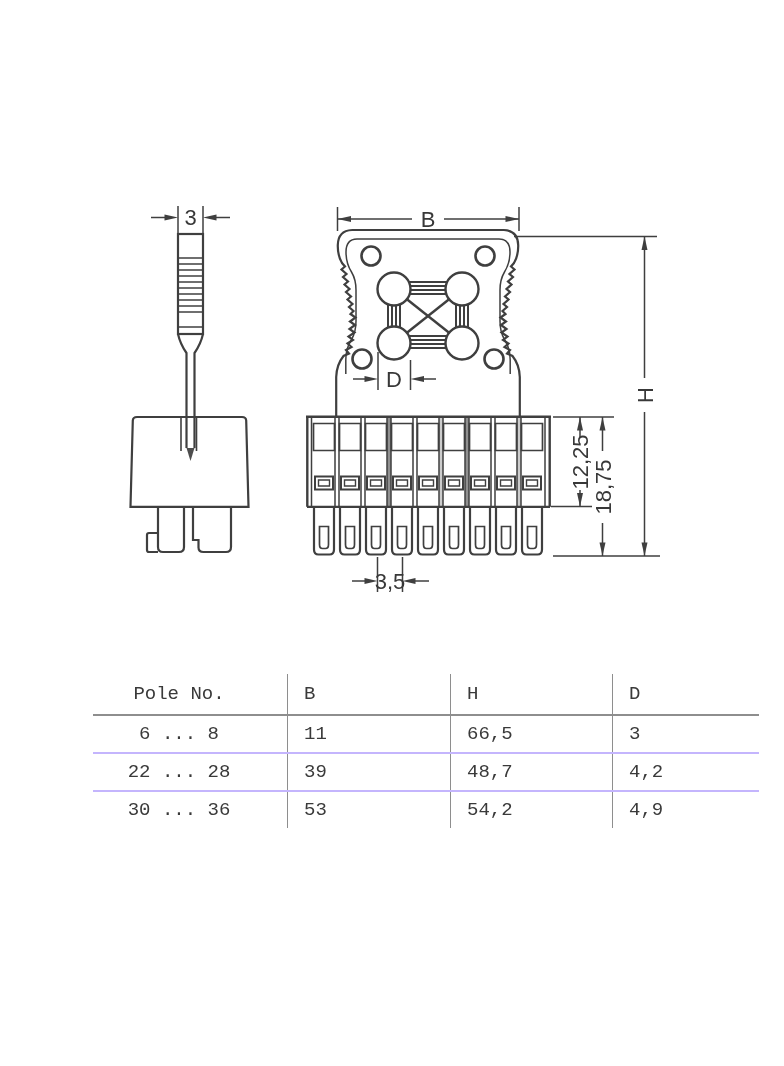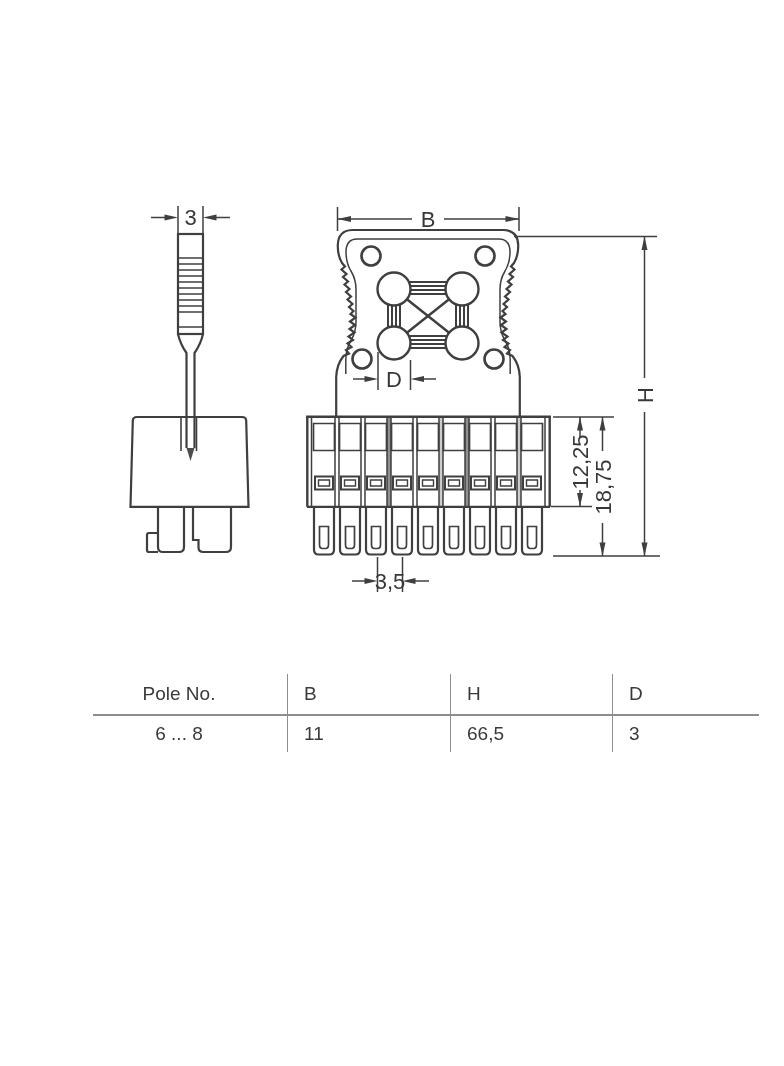--- a/index.html
+++ b/index.html
@@ -3,21 +3,21 @@
 <meta charset="utf-8">
 <style>
   html,body{margin:0;padding:0;background:#fff;}
   #page{position:relative;width:784px;height:1066px;background:#ffffff;overflow:hidden;
         font-family:"Liberation Sans", sans-serif;}
   #drawing{position:absolute;left:0;top:0;}
   svg text{fill:#383838;font-family:"Liberation Sans", sans-serif;font-size:22px;}
   
   #spec-table{position:absolute;left:93px;top:674px;width:593px;border-collapse:collapse;
               color:#3a3a3a;font-size:19px;table-layout:fixed;}
-  #spec-table th,#spec-table td{font-weight:normal;padding:0;height:36px;vertical-align:middle;}
+  #spec-table th,#spec-table td{font-weight:normal;padding:0;height:36px;vertical-align:middle;font-family:Liberation Mono, monospace;}
   #spec-table thead th{height:40px;border-bottom:2px solid #8e8e8e;}
   #spec-table tbody tr:not(:last-child) td{border-bottom:2px solid #c4b5fd;}
   #spec-table th:not(:first-child),#spec-table td:not(:first-child){border-left:1.5px solid #8e8e8e;}
   #spec-table .c-pole{width:172px;text-align:center;padding-right:22px;}
   #spec-table .c-b{width:146px;text-align:left;padding-left:16px;}
   #spec-table .c-h{width:145px;text-align:left;padding-left:16px;}
   #spec-table .c-d{width:130px;text-align:left;padding-left:16px;}
 </style>
 </head>
 <body>
@@ -240,15 +240,27 @@
         <th class="c-d">D</th>
       </tr>
     </thead>
     <tbody>
       <tr>
         <td class="c-pole">6 ... 8</td>
         <td class="c-b">11</td>
         <td class="c-h">66,5</td>
         <td class="c-d">3</td>
       </tr>
+      <tr>
+        <td class="c-pole">22 ... 28</td>
+        <td class="c-b">39</td>
+        <td class="c-h">48,7</td>
+        <td class="c-d">4,2</td>
+      </tr>
+      <tr>
+        <td class="c-pole">30 ... 36</td>
+        <td class="c-b">53</td>
+        <td class="c-h">54,2</td>
+        <td class="c-d">4,9</td>
+      </tr>
     </tbody>
   </table>
 </div>
 
 </body></html>

